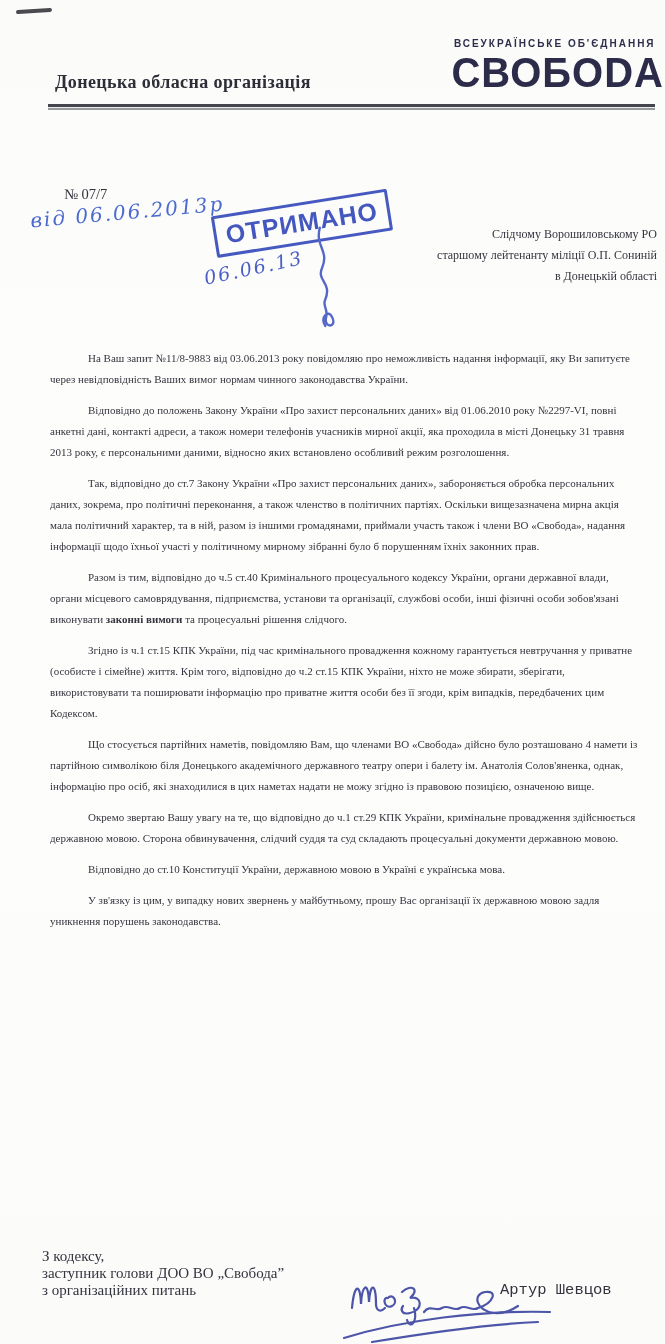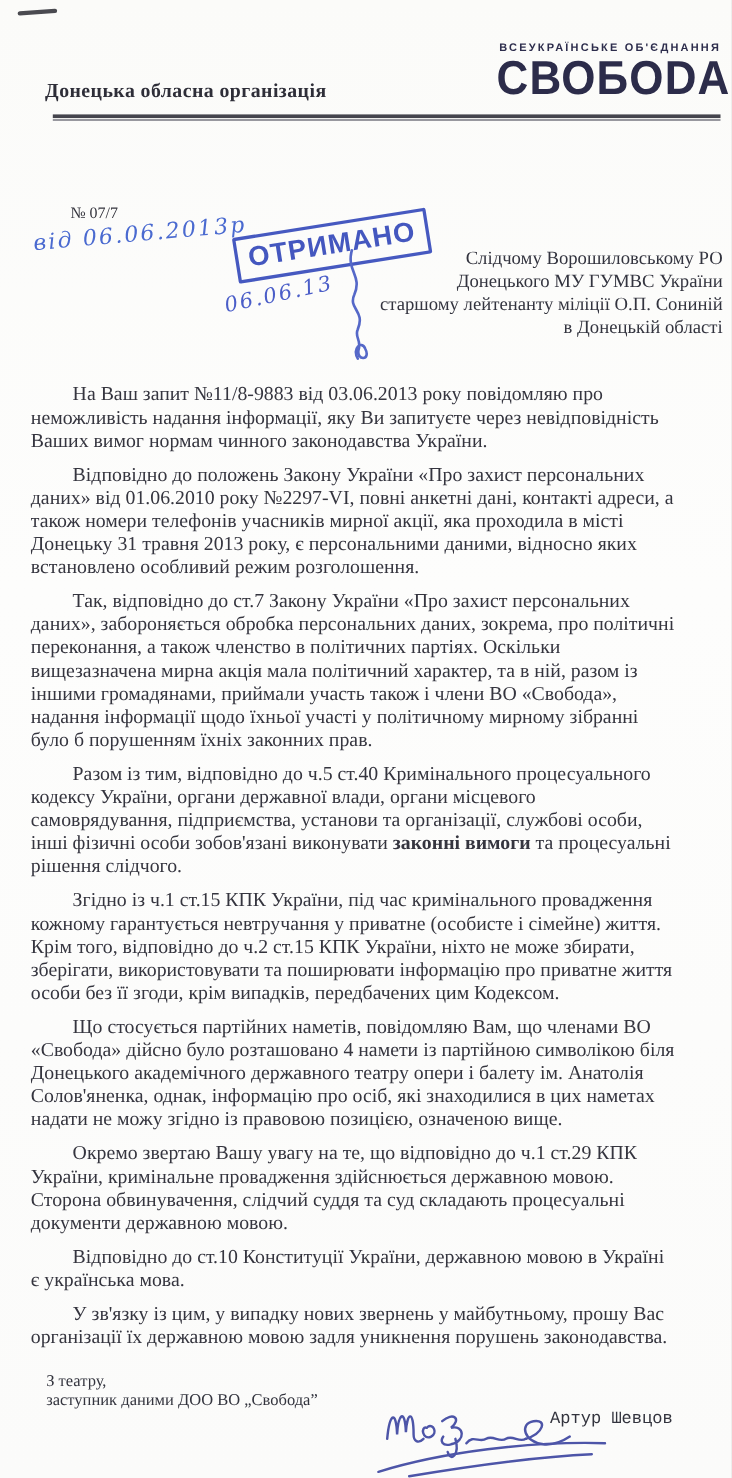--- a/index.html
+++ b/index.html
@@ -9,21 +9,21 @@
     overflow:hidden;
     font-family:"Liberation Serif",serif;
     color:#35353f;
   }
   .corner-mark{
     position:absolute;left:16px;top:9px;width:36px;height:4px;
     background:#4a4a50;border-radius:2px;transform:rotate(-4deg);
   }
   
   .org-name{
-    position:absolute;left:41px;top:72px;
+    position:absolute;left:55px;top:72px;
     font-size:18px;font-weight:bold;letter-spacing:.4px;color:#2e2e38;text-align:right;
   }
   .logo-block{position:absolute;right:1px;top:38px;text-align:center;}
   .logo-small{
     font-family:"Liberation Sans",sans-serif;font-weight:bold;
     font-size:10px;letter-spacing:2px;color:#2d2d4c;margin-right:6px;
   }
   .logo-main{
     font-family:"Liberation Sans",sans-serif;font-weight:bold;
     font-size:40px;line-height:42px;letter-spacing:1px;color:#2c2c4a;
@@ -51,26 +51,26 @@
     font-size:25px;letter-spacing:1px;background:rgba(255,255,255,.15);
   }
   .stamp-date{
     position:absolute;left:-16px;top:46px;font-size:19px;letter-spacing:2px;
     color:#4b5ec8;transform:rotate(-3deg);
   }
   .stamp-flourish{position:absolute;left:66px;top:26px;}
   
   .recipient{
     position:absolute;right:8px;top:224px;width:345px;
-    font-size:17px;line-height:21px;text-align:right;color:#33343f;
+    font-size:12px;line-height:21px;text-align:right;color:#33343f;
   }
   
   .body-text{
-    position:absolute;left:28px;top:348px;width:588px;
-    font-size:18px;line-height:21px;color:#35353f;
+    position:absolute;left:50px;top:348px;width:588px;
+    font-size:11px;line-height:21px;color:#35353f;
   }
   .body-text p{margin:0 0 10px 0;text-indent:38px;}
   .bold-underline{font-weight:bold;}
   
   .closing{position:absolute;left:42px;top:1248px;font-size:15px;line-height:17px;color:#33343e;}
   .sig-svg{position:absolute;left:342px;top:1266px;}
   .signer-name{position:absolute;left:500px;top:1281px;font-size:15.5px;color:#33343e;font-family:Liberation Mono, monospace;}
 </style>
 </head>
 <body>
@@ -92,40 +92,40 @@
   <div class="stamp-wrap">
     <div class="stamp-box">ОТРИМАНО</div>
     <div class="hand stamp-date">06.06.13</div>
     <svg class="stamp-flourish" width="70" height="110" viewBox="0 0 70 110">
       <path d="M40,2 C32,20 46,26 36,42 C28,54 44,58 34,74 C30,80 36,84 32,92 C28,102 42,104 38,92 C36,84 26,90 30,100" fill="none" stroke="#5568c8" stroke-width="2.4" stroke-linecap="round"></path>
     </svg>
   </div>
 
   <div class="recipient">
     <div>Слідчому Ворошиловському РО</div>
-    <div>Донецького МУ ГУМВС України</div>
     <div>старшому лейтенанту міліції О.П. Сониній</div>
     <div>в Донецькій області</div>
   </div>
 
   <main class="body-text">
     <p>На Ваш запит №11/8-9883 від 03.06.2013 року повідомляю про неможливість надання інформації, яку Ви запитуєте через невідповідність Ваших вимог нормам чинного законодавства України.</p>
     <p>Відповідно до положень Закону України «Про захист персональних даних» від 01.06.2010 року №2297-VI, повні анкетні дані, контакті адреси, а також номери телефонів учасників мирної акції, яка проходила в місті Донецьку 31 травня 2013 року, є персональними даними, відносно яких встановлено особливий режим розголошення.</p>
     <p>Так, відповідно до ст.7 Закону України «Про захист персональних даних», забороняється обробка персональних даних, зокрема, про політичні переконання, а також членство в політичних партіях. Оскільки вищезазначена мирна акція мала політичний характер, та в ній, разом із іншими громадянами, приймали участь також і члени ВО «Свобода», надання інформації щодо їхньої участі у політичному мирному зібранні було б порушенням їхніх законних прав.</p>
     <p><span>Разом із тим, відповідно до ч.5 ст.40 Кримінального процесуального кодексу України, органи державної влади, органи місцевого самоврядування, підприємства, установи та організації, службові особи, інші фізичні особи зобов'язані виконувати </span><span class="bold-underline">законні вимоги</span><span> та процесуальні рішення слідчого.</span></p>
     <p>Згідно із ч.1 ст.15 КПК України, під час кримінального провадження кожному гарантується невтручання у приватне (особисте і сімейне) життя. Крім того, відповідно до ч.2 ст.15 КПК України, ніхто не може збирати, зберігати, використовувати та поширювати інформацію про приватне життя особи без її згоди, крім випадків, передбачених цим Кодексом.</p>
     <p>Що стосується партійних наметів, повідомляю Вам, що членами ВО «Свобода» дійсно було розташовано 4 намети із партійною символікою біля Донецького академічного державного театру опери і балету ім. Анатолія Солов'яненка, однак, інформацію про осіб, які знаходилися в цих наметах надати не можу згідно із правовою позицією, означеною вище.</p>
     <p>Окремо звертаю Вашу увагу на те, що відповідно до ч.1 ст.29 КПК України, кримінальне провадження здійснюється державною мовою. Сторона обвинувачення, слідчий суддя та суд складають процесуальні документи державною мовою.</p>
     <p>Відповідно до ст.10 Конституції України, державною мовою в Україні є українська мова.</p>
     <p>У зв'язку із цим, у випадку нових звернень у майбутньому, прошу Вас організації їх державною мовою задля уникнення порушень законодавства.</p>
   </main>
 
   <div class="closing">
-    <div>З театру,</div>
-    <div>заступник даними ДОО ВО „Свобода”</div>
+    <div>З кодексу,</div>
+    <div>заступник голови ДОО ВО „Свобода”</div>
+    <div>з організаційних питань</div>
   </div>
 
   <svg class="sig-svg" width="215" height="78" viewBox="0 0 215 78">
     <g fill="none" stroke="#4d55a8" stroke-width="2.2" stroke-linecap="round">
       <path d="M10,42 C12,20 18,14 19,38 C20,20 26,13 27,36 C28,18 34,15 34,38 C34,44 38,47 43,42"></path>
       <path d="M46,32 C40,30 42,44 50,40 C56,37 52,28 47,31"></path>
       <path d="M60,26 C70,17 78,24 68,32 C80,29 82,44 68,47 C60,49 58,44 61,40 M72,42 C76,56 68,64 65,54"></path>
       <path d="M82,46 C88,38 94,46 100,42 C106,38 112,46 118,42 C124,38 130,46 136,42"></path>
       <path d="M136,42 C152,37 156,24 143,26 C130,28 134,45 152,47 C162,48 170,44 176,40"></path>
       <path d="M2,72 C60,54 140,44 208,46"></path>

